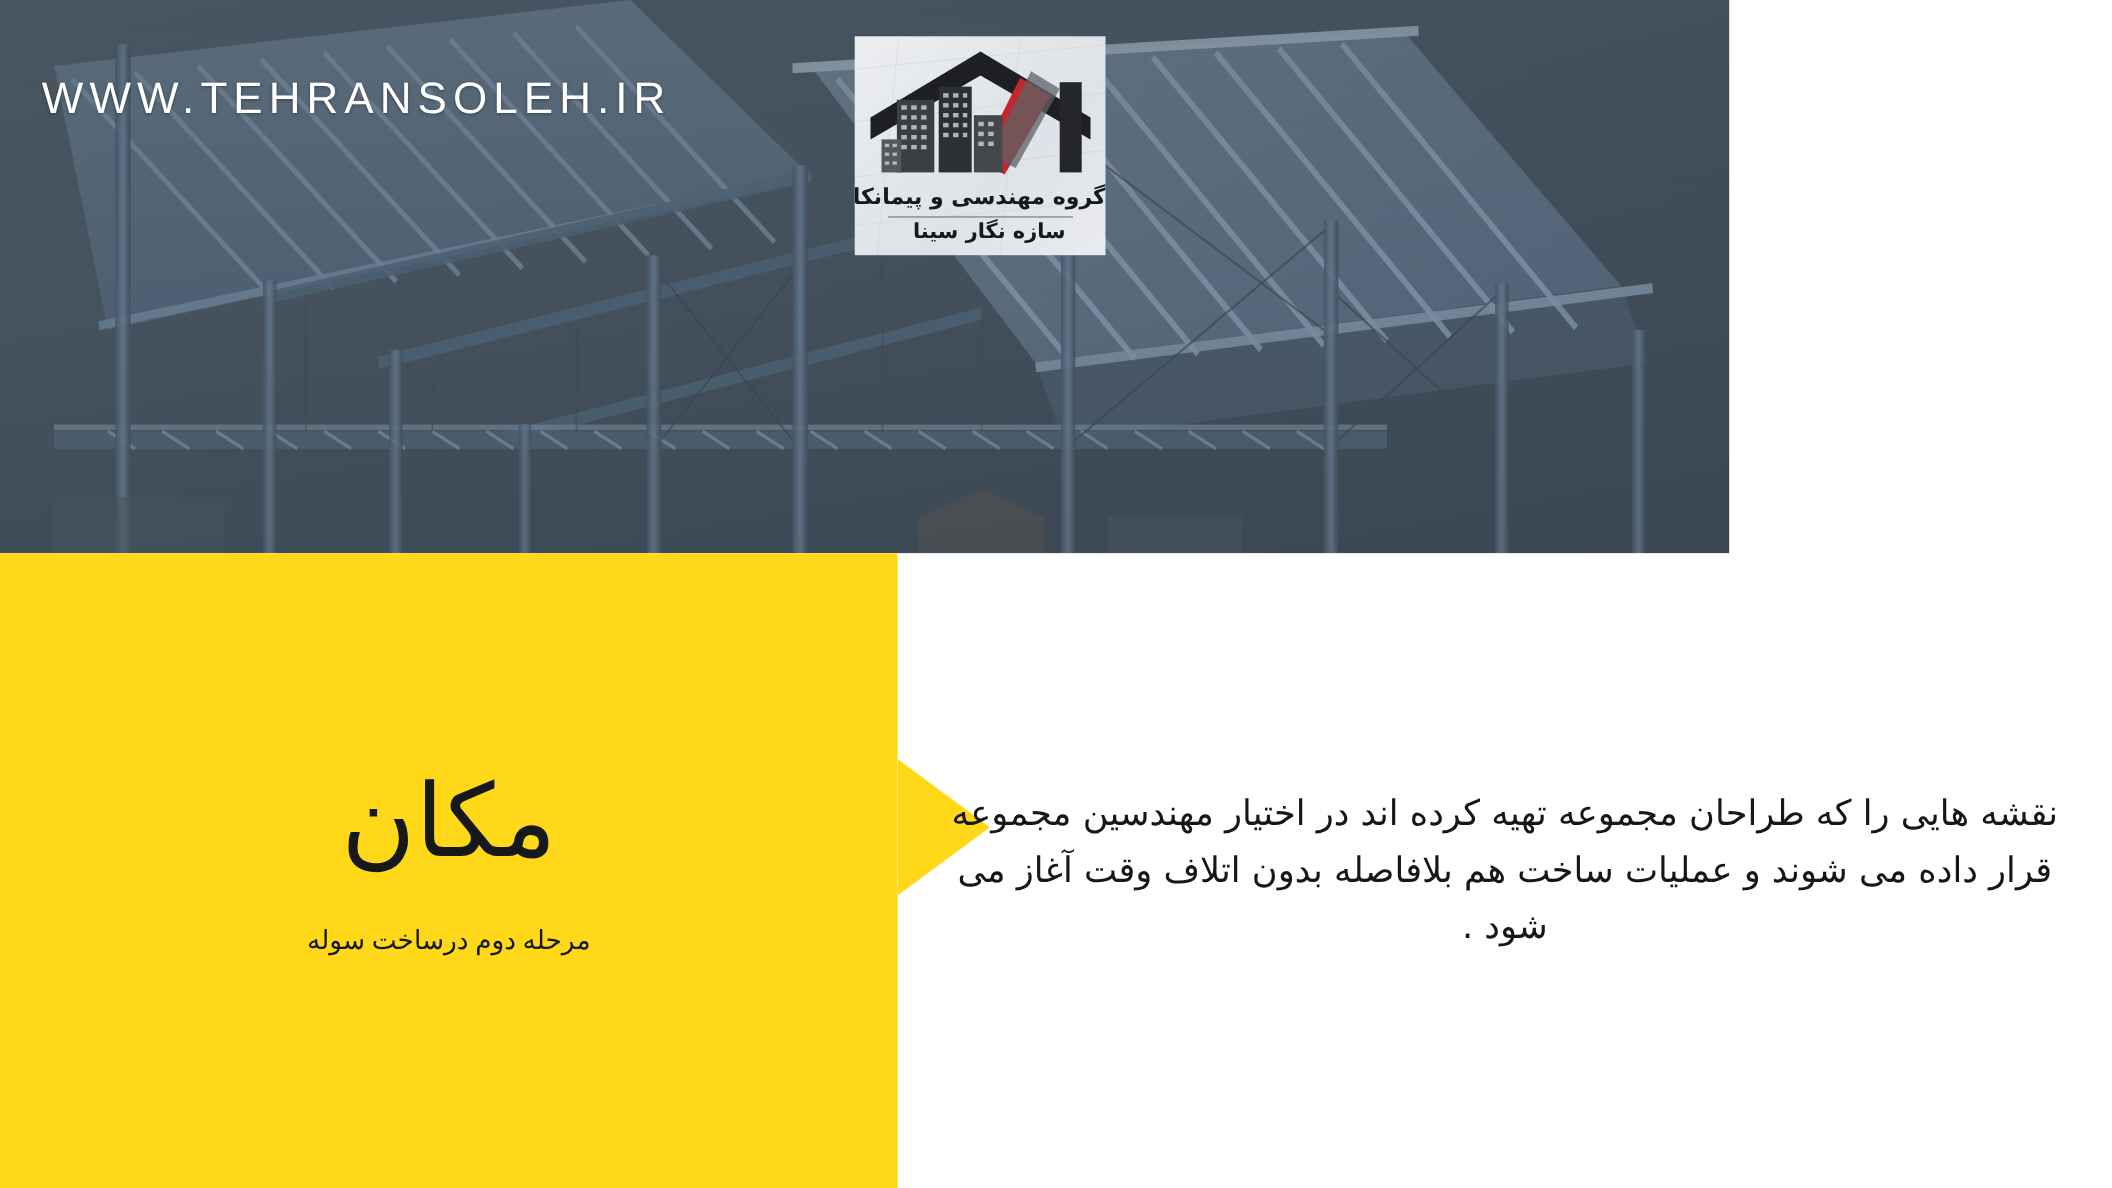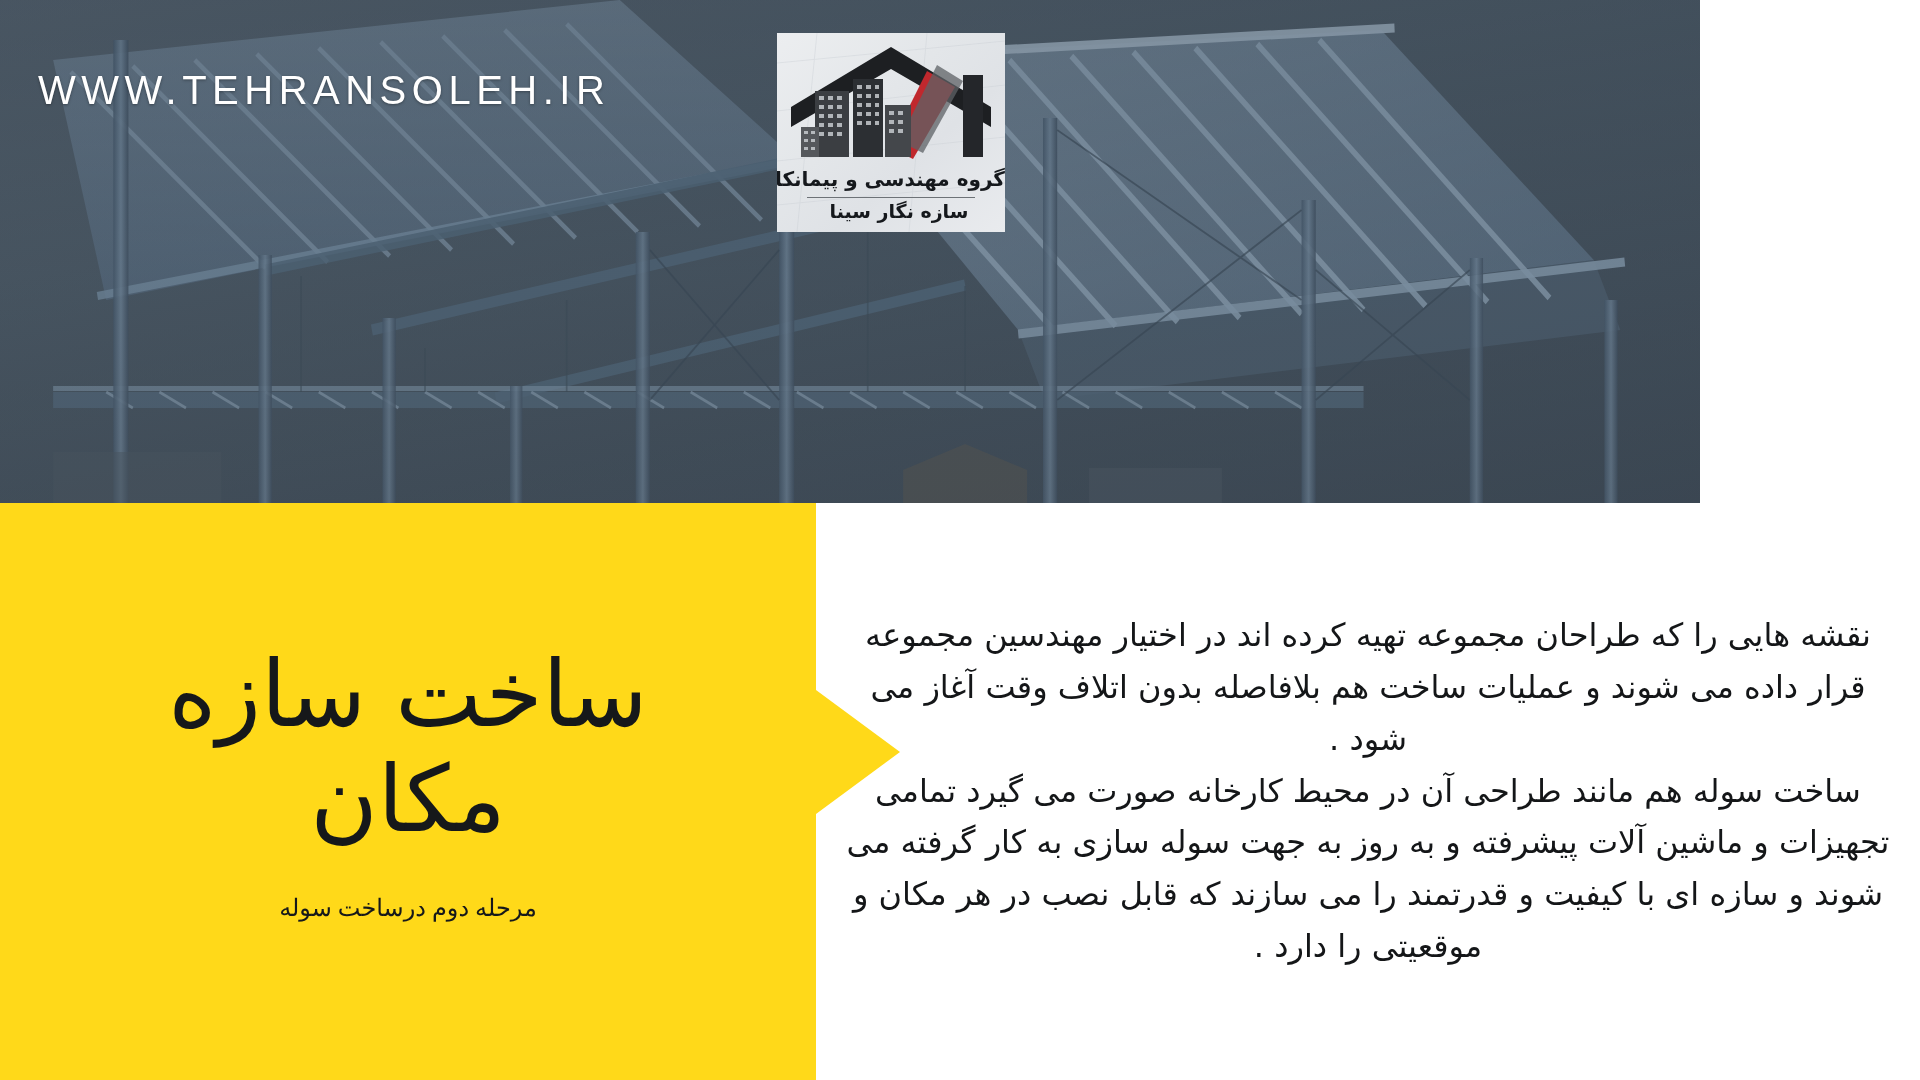--- a/index.html
+++ b/index.html
@@ -14,21 +14,21 @@
 
   .banner {
     position:relative;
     width:1920px; height:1080px;
     overflow:hidden;
   }
 
   
   .hero {
     position:absolute; left:0; top:0;
-    width:1700px; height:503px;
+    width:1572px; height:503px;
     overflow:hidden;
     background:#4d5a66;
   }
 
   .hero-photo { position:absolute; inset:0; }
 
   .hero-sky {
     position:absolute; inset:0;
     background:linear-gradient(170deg,#5d6a76 0%,#54626e 35%,#4a5763 70%,#434f5b 100%);
   }
@@ -371,27 +371,25 @@
     </div>
   </div>
 
   <div class="content">
 
     <div class="yellow-panel"></div>
     <div class="arrow"></div>
 
     <div class="title-block">
       <div class="headline">
-        <div>ساخت سازه</div>
         <div>مکان</div>
       </div>
       <div class="subtitle">مرحله دوم درساخت سوله</div>
     </div>
 
     <div class="body-panel">
       <div class="body-text">
         <p>نقشه هایی را که طراحان مجموعه تهیه کرده اند در اختیار مهندسین مجموعه قرار داده می شوند و عملیات ساخت هم بلافاصله بدون اتلاف وقت آغاز می شود .</p>
-        <p>ساخت سوله هم مانند طراحی آن در محیط کارخانه صورت می گیرد تمامی تجهیزات و ماشین آلات پیشرفته و به روز به جهت سوله سازی به کار گرفته می شوند و سازه ای با کیفیت و قدرتمند را می سازند که قابل نصب در هر مکان و موقعیتی را دارد .</p>
       </div>
     </div>
 
   </div>
 </div>
 
 </body></html>

